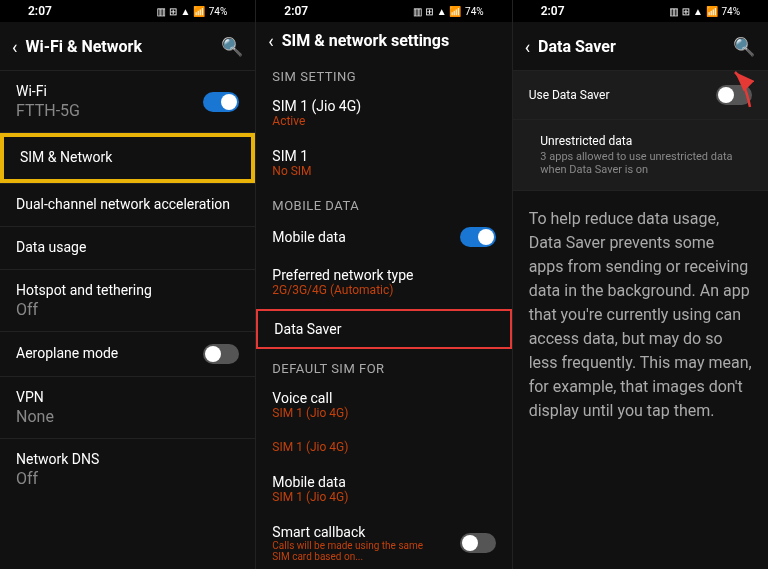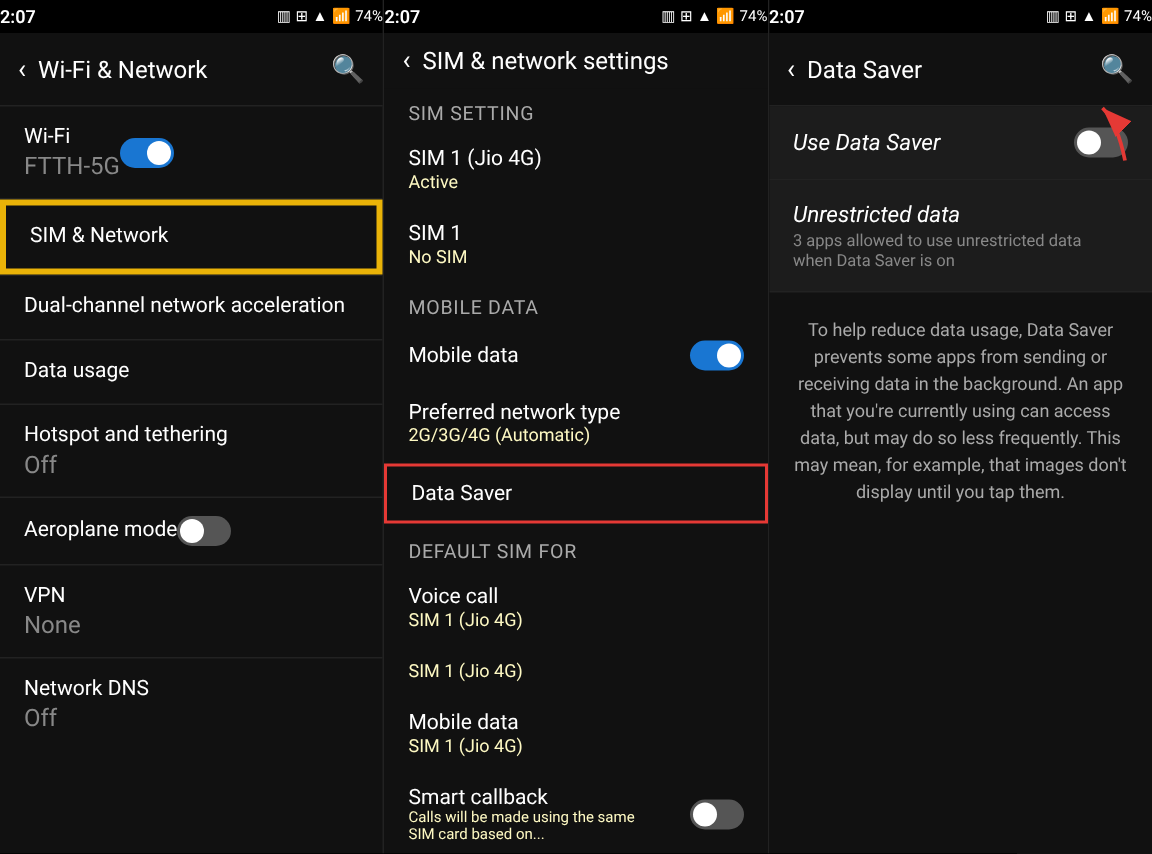--- a/index.html
+++ b/index.html
@@ -18,21 +18,21 @@
       display: flex;
       flex: 1;
       overflow: hidden;
     }
 
     
     .status-bar {
       display: flex;
       justify-content: space-between;
       align-items: center;
-      padding: 4px 0;
+      padding: 4px 28px;
       background: #000;
       font-size: 11px;
       color: #fff;
       height: 22px;
     }
 
     .status-time {
       font-size: 12px;
       font-weight: 600;
     }
@@ -56,21 +56,21 @@
     .back-arrow {
       font-size: 18px;
       margin-right: 8px;
       color: #fff;
       cursor: pointer;
     }
 
     .header-title {
       flex: 1;
       font-size: 16px;
-      font-weight: 400;
+      font-weight: 700;
       color: #fff;
     }
 
     .search-icon {
       font-size: 18px;
       color: #fff;
       cursor: pointer;
     }
 
     
@@ -91,21 +91,21 @@
     }
 
     .settings-item-subtitle {
       font-size: 16px;
       color: #888;
     }
 
     .settings-item-row {
       display: flex;
       align-items: center;
-      justify-content: flex-start;
+      justify-content: space-between;
     }
 
     
     .toggle {
       width: 36px;
       height: 20px;
       border-radius: 10px;
       position: relative;
       cursor: pointer;
       flex-shrink: 0;
@@ -154,21 +154,21 @@
       cursor: pointer;
     }
 
     .sim-item-title {
       font-size: 14px;
       color: #fff;
     }
 
     .sim-item-subtitle {
       font-size: 12px;
-      color: #fef9c3;
+      color: #c2410c;
     }
 
     .sim-item-row {
       display: flex;
       align-items: center;
       justify-content: space-between;
     }
 
     .data-saver-highlight {
       border: 2px solid #e53935;
@@ -177,37 +177,35 @@
 
     
     .data-saver-option {
       padding: 14px 16px;
       display: flex;
       align-items: center;
       justify-content: space-between;
     }
 
     .data-saver-option-text .title {
-      font-size: 15px;
-      color: #fff;
-      font-style: italic;
+      font-size: 12px;
+      color: #fff;
     }
 
     .data-saver-option-text .subtitle {
       font-size: 11px;
       color: #888;
       max-width: 200px;
     }
 
     .description-text {
       padding: 16px;
-      font-size: 12px;
+      font-size: 16px;
       color: #aaa;
       line-height: 1.5;
-      text-align: center;
     }
 
     .panel-wrapper {
       position: relative;
       flex: 1;
       display: flex;
       flex-direction: column;
       background: #111;
       border-right: 1px solid #222;
     }
@@ -384,21 +382,21 @@
     <div class="divider"></div>
 
     <div class="data-saver-option" style="background:#1c1c1c; margin: 0;">
       <div class="data-saver-option-text">
         <div class="title">Use Data Saver</div>
       </div>
       <div class="toggle off"></div>
     </div>
     <div class="divider"></div>
 
-    <div class="data-saver-option" style="background:#1c1c1c; align-items:flex-start; flex-direction:column;">
+    <div class="data-saver-option" style="background:#1c1c1c; align-items:center; flex-direction:column;">
       <div class="data-saver-option-text">
         <div class="title">Unrestricted data</div>
         <div class="subtitle" style="font-size:11px; color:#888; margin-top:2px;">3 apps allowed to use unrestricted data when Data Saver is on</div>
       </div>
     </div>
     <div class="divider"></div>
 
     <div class="description-text">To help reduce data usage, Data Saver prevents some apps from sending or receiving data in the background. An app that you're currently using can access data, but may do so less frequently. This may mean, for example, that images don't display until you tap them.</div>
 
     <svg style="position:absolute; top:42px; right:8px; width:70px; height:70px; pointer-events:none;" viewBox="0 0 70 70">

